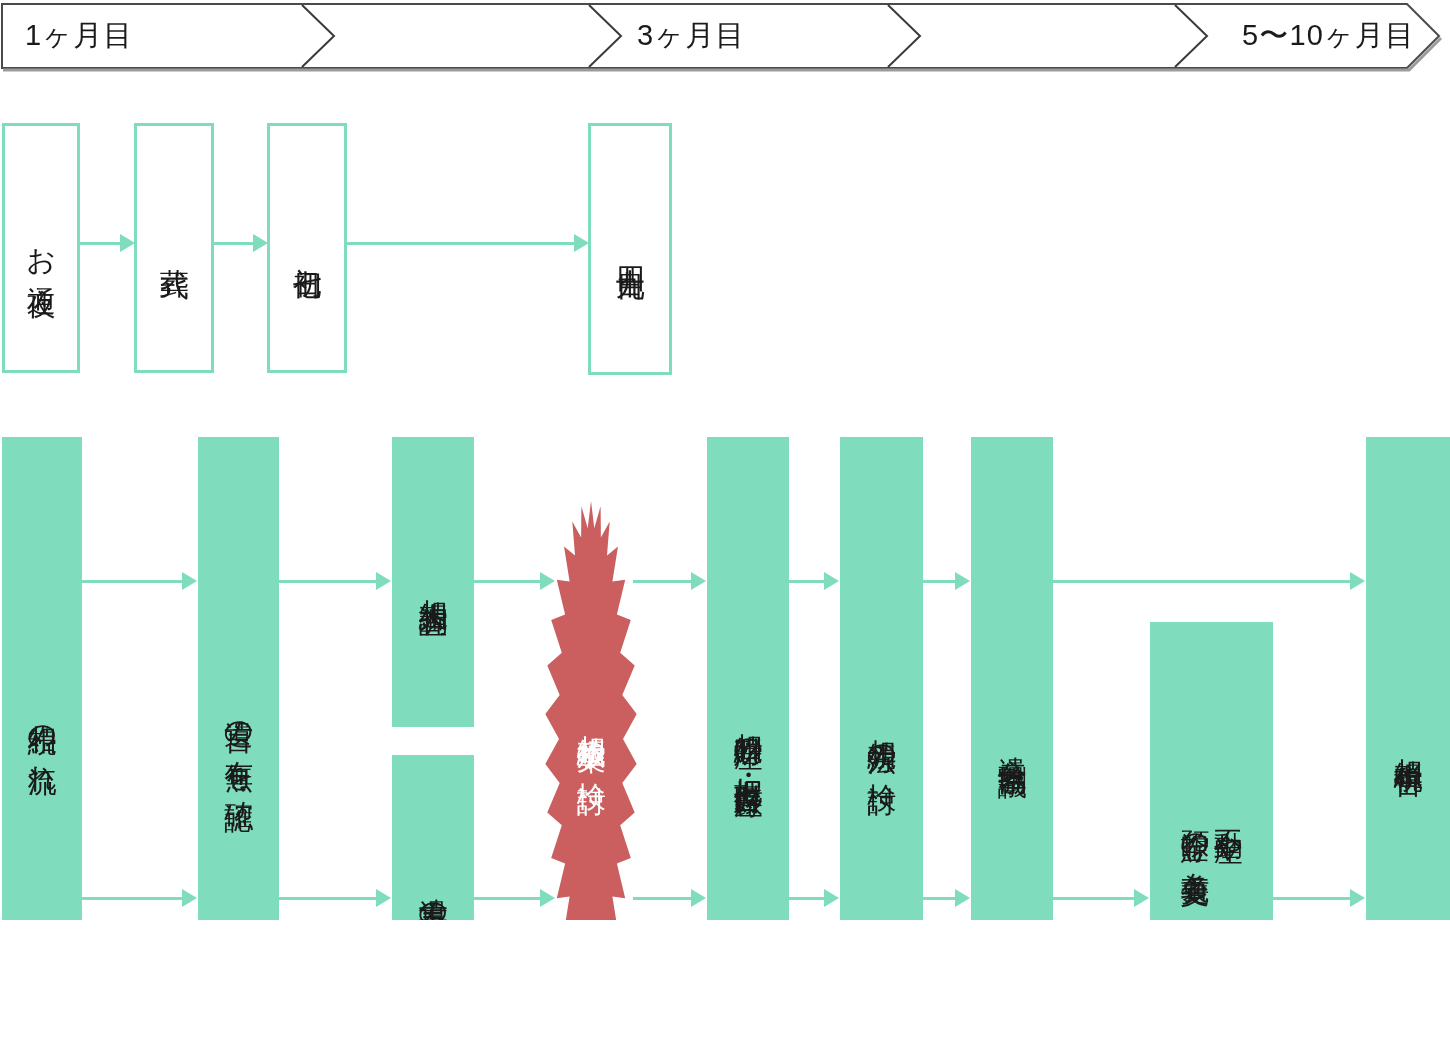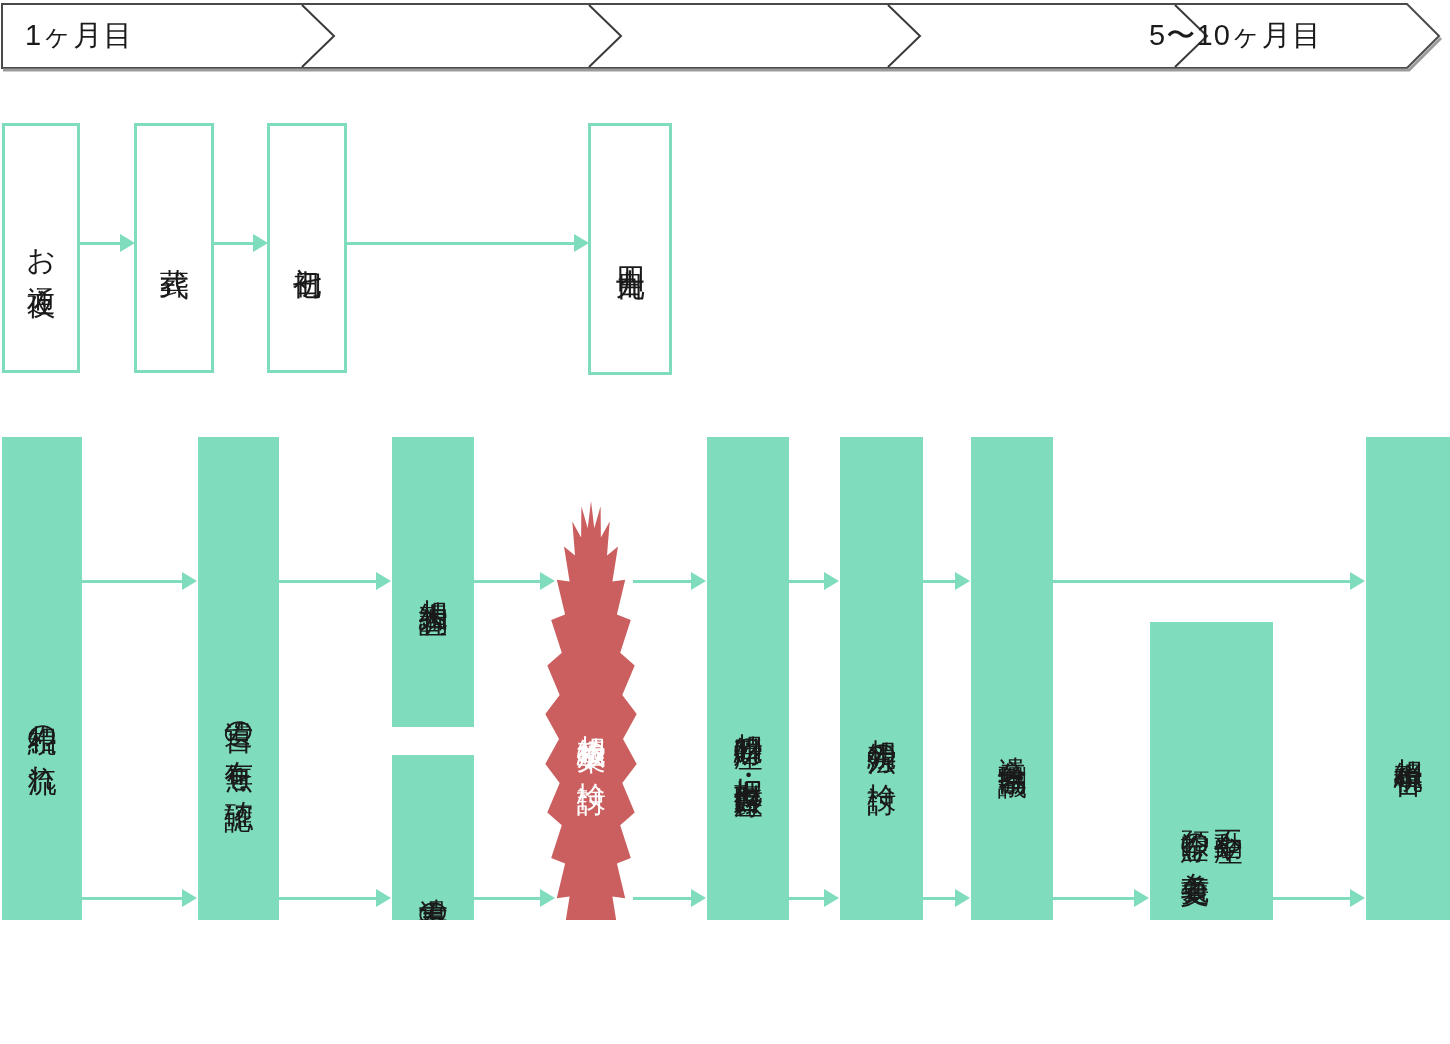--- a/index.html
+++ b/index.html
@@ -50,21 +50,22 @@
   <div class="header">
     <svg width="1450" height="76" viewBox="0 0 1450 76">
       <polygon points="2,4 1407,4 1439,36 1407,68 2,68" fill="#ffffff" stroke="var(--header-line)" stroke-width="2"></polygon>
       <polyline points="3,70 1409,70 1441,38" fill="none" stroke="var(--header-shadow)" stroke-width="3"></polyline>
       <polyline points="302,5 334,36 302,67" fill="none" stroke="#3a3a3a" stroke-width="2"></polyline>
       <polyline points="589,5 621,36 589,67" fill="none" stroke="#3a3a3a" stroke-width="2"></polyline>
       <polyline points="888,5 920,36 888,67" fill="none" stroke="#3a3a3a" stroke-width="2"></polyline>
       <polyline points="1175,5 1207,36 1175,67" fill="none" stroke="#3a3a3a" stroke-width="2"></polyline>
     </svg>
     <div class="month" style="left:25px">1ヶ月目</div>
-    <div class="month" style="left:1149px">5〜10ヶ月目</div>
+    <div class="month" style="left:637px">3ヶ月目</div>
+    <div class="month" style="left:1242px">5〜10ヶ月目</div>
   </div>
 
   <div class="ebox" style="left:2px;top:123px;width:78px;height:250px">
     <span class="vt">お通夜</span>
   </div>
   <div class="ebox" style="left:134px;top:123px;width:80px;height:250px">
     <span class="vt">葬式</span>
   </div>
   <div class="ebox" style="left:267px;top:123px;width:80px;height:250px">
     <span class="vt">初七日</span>

